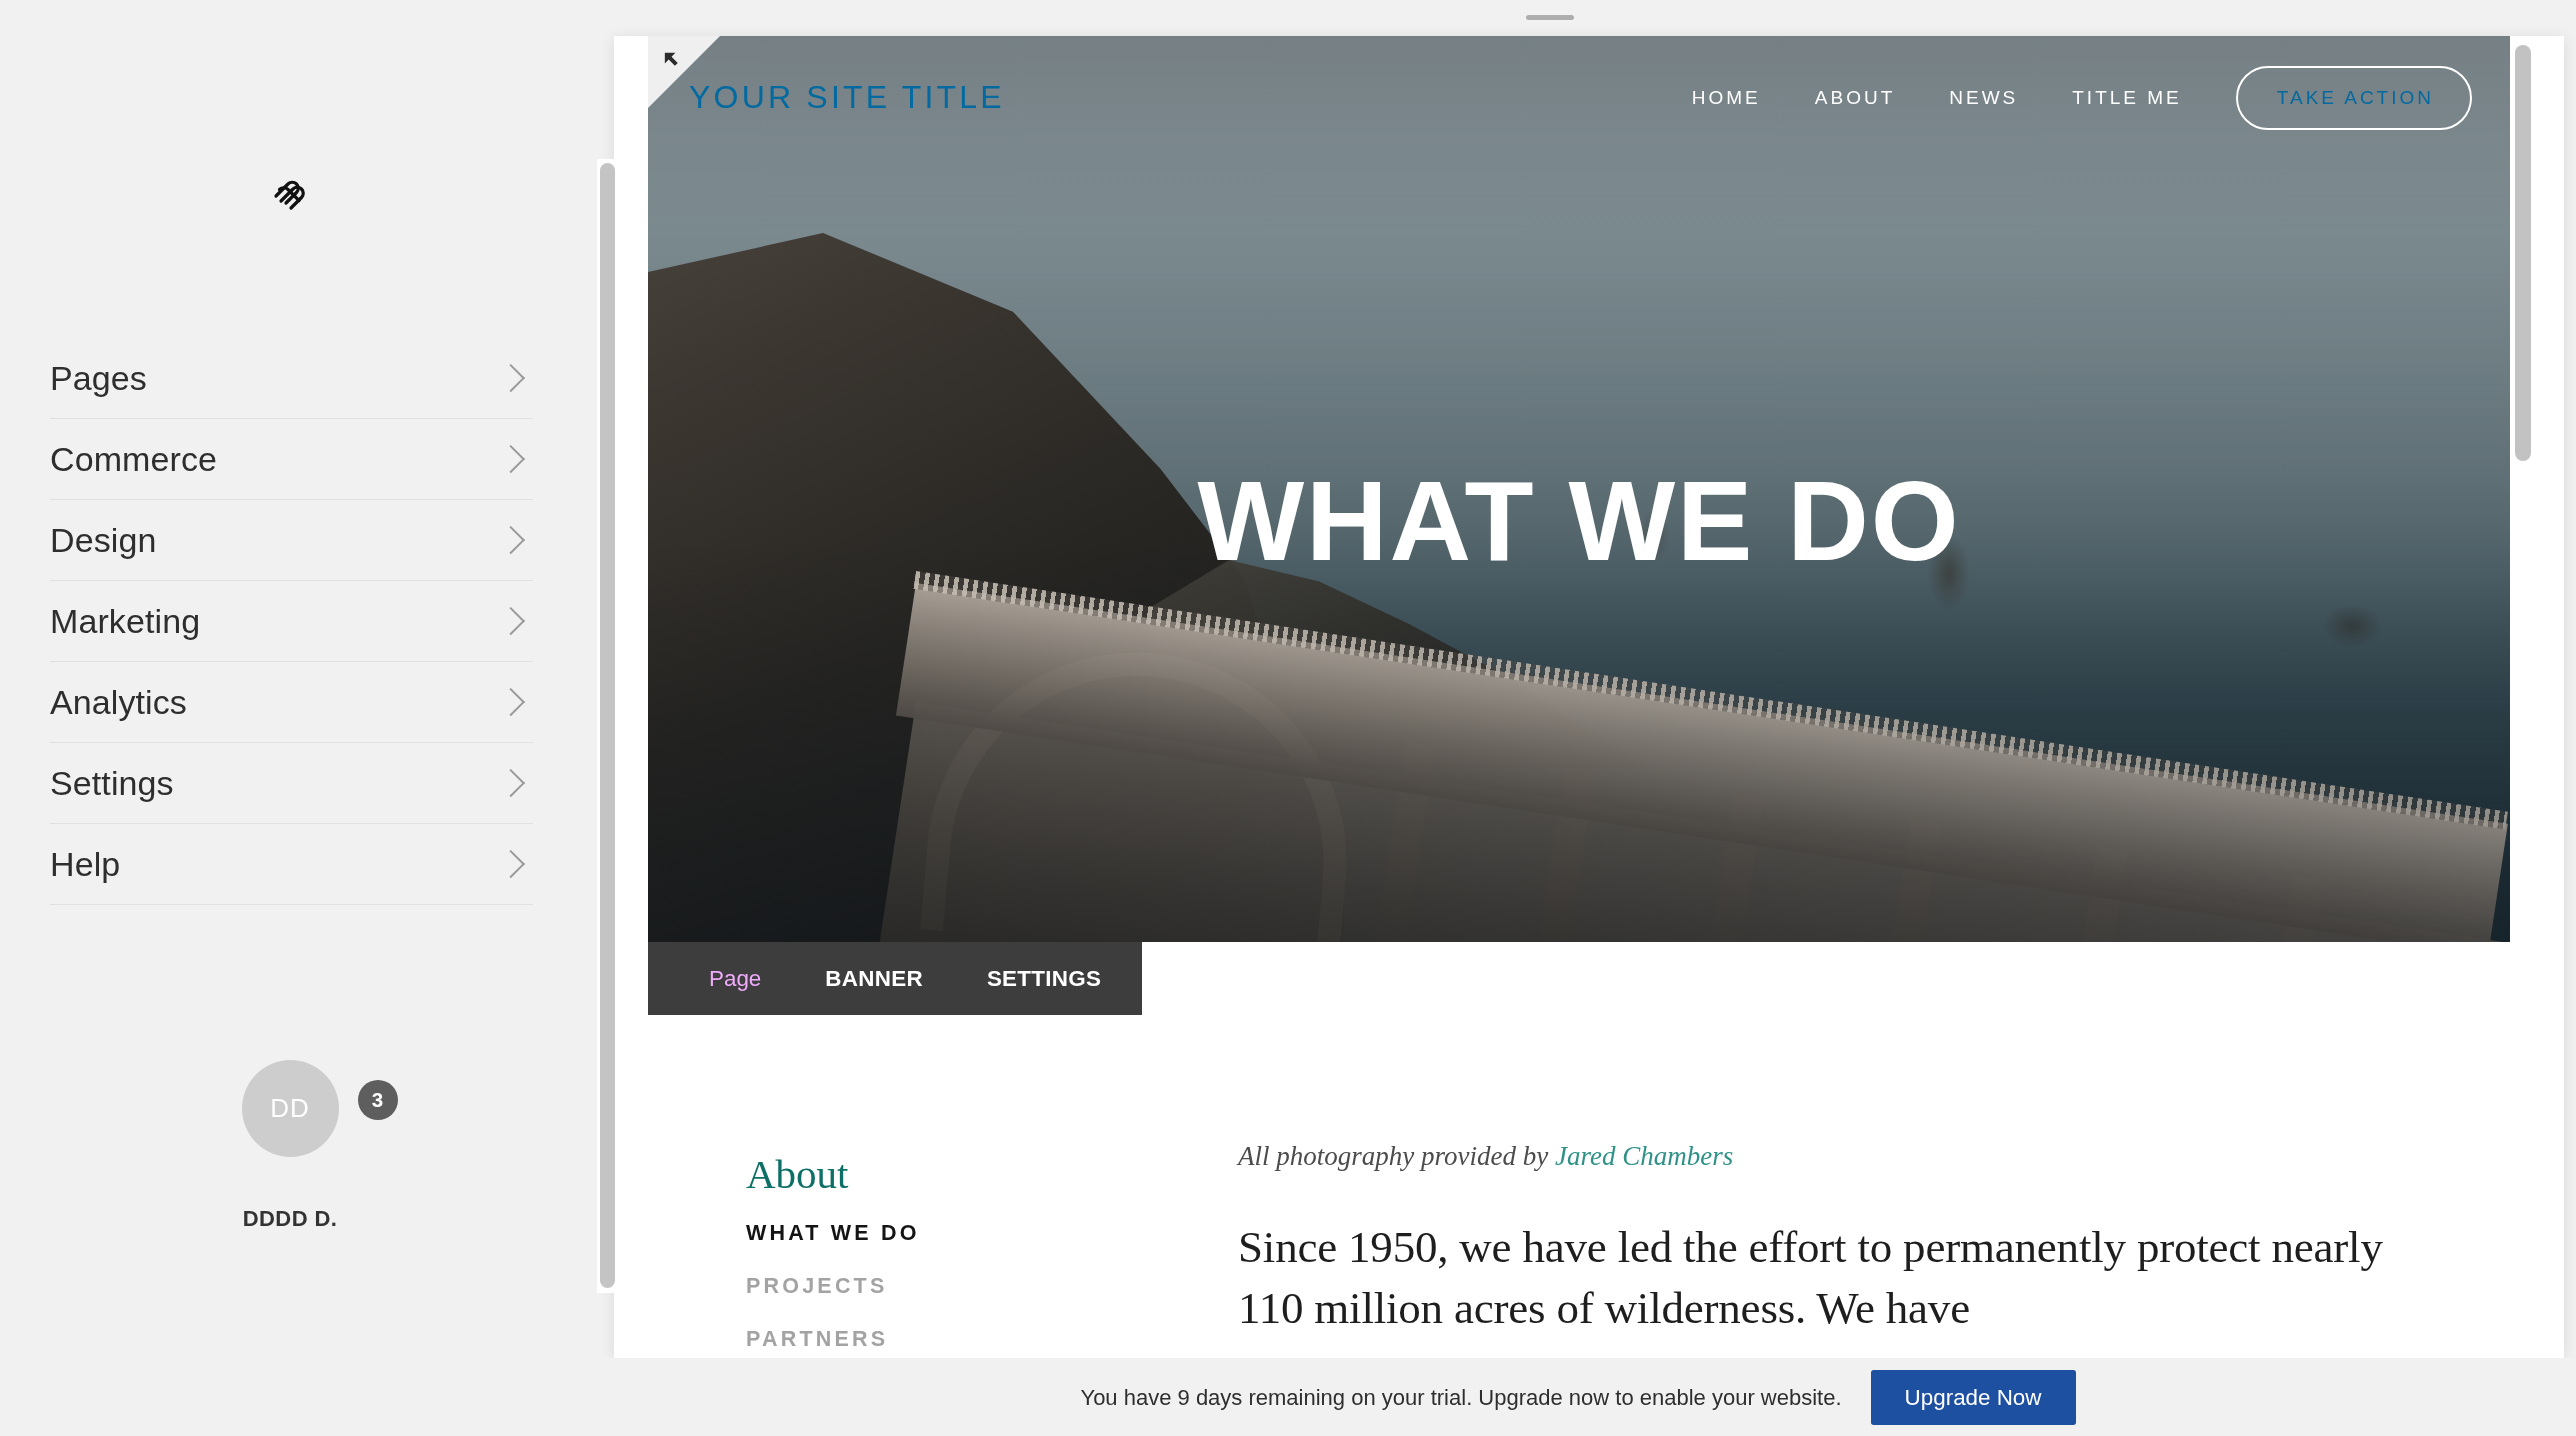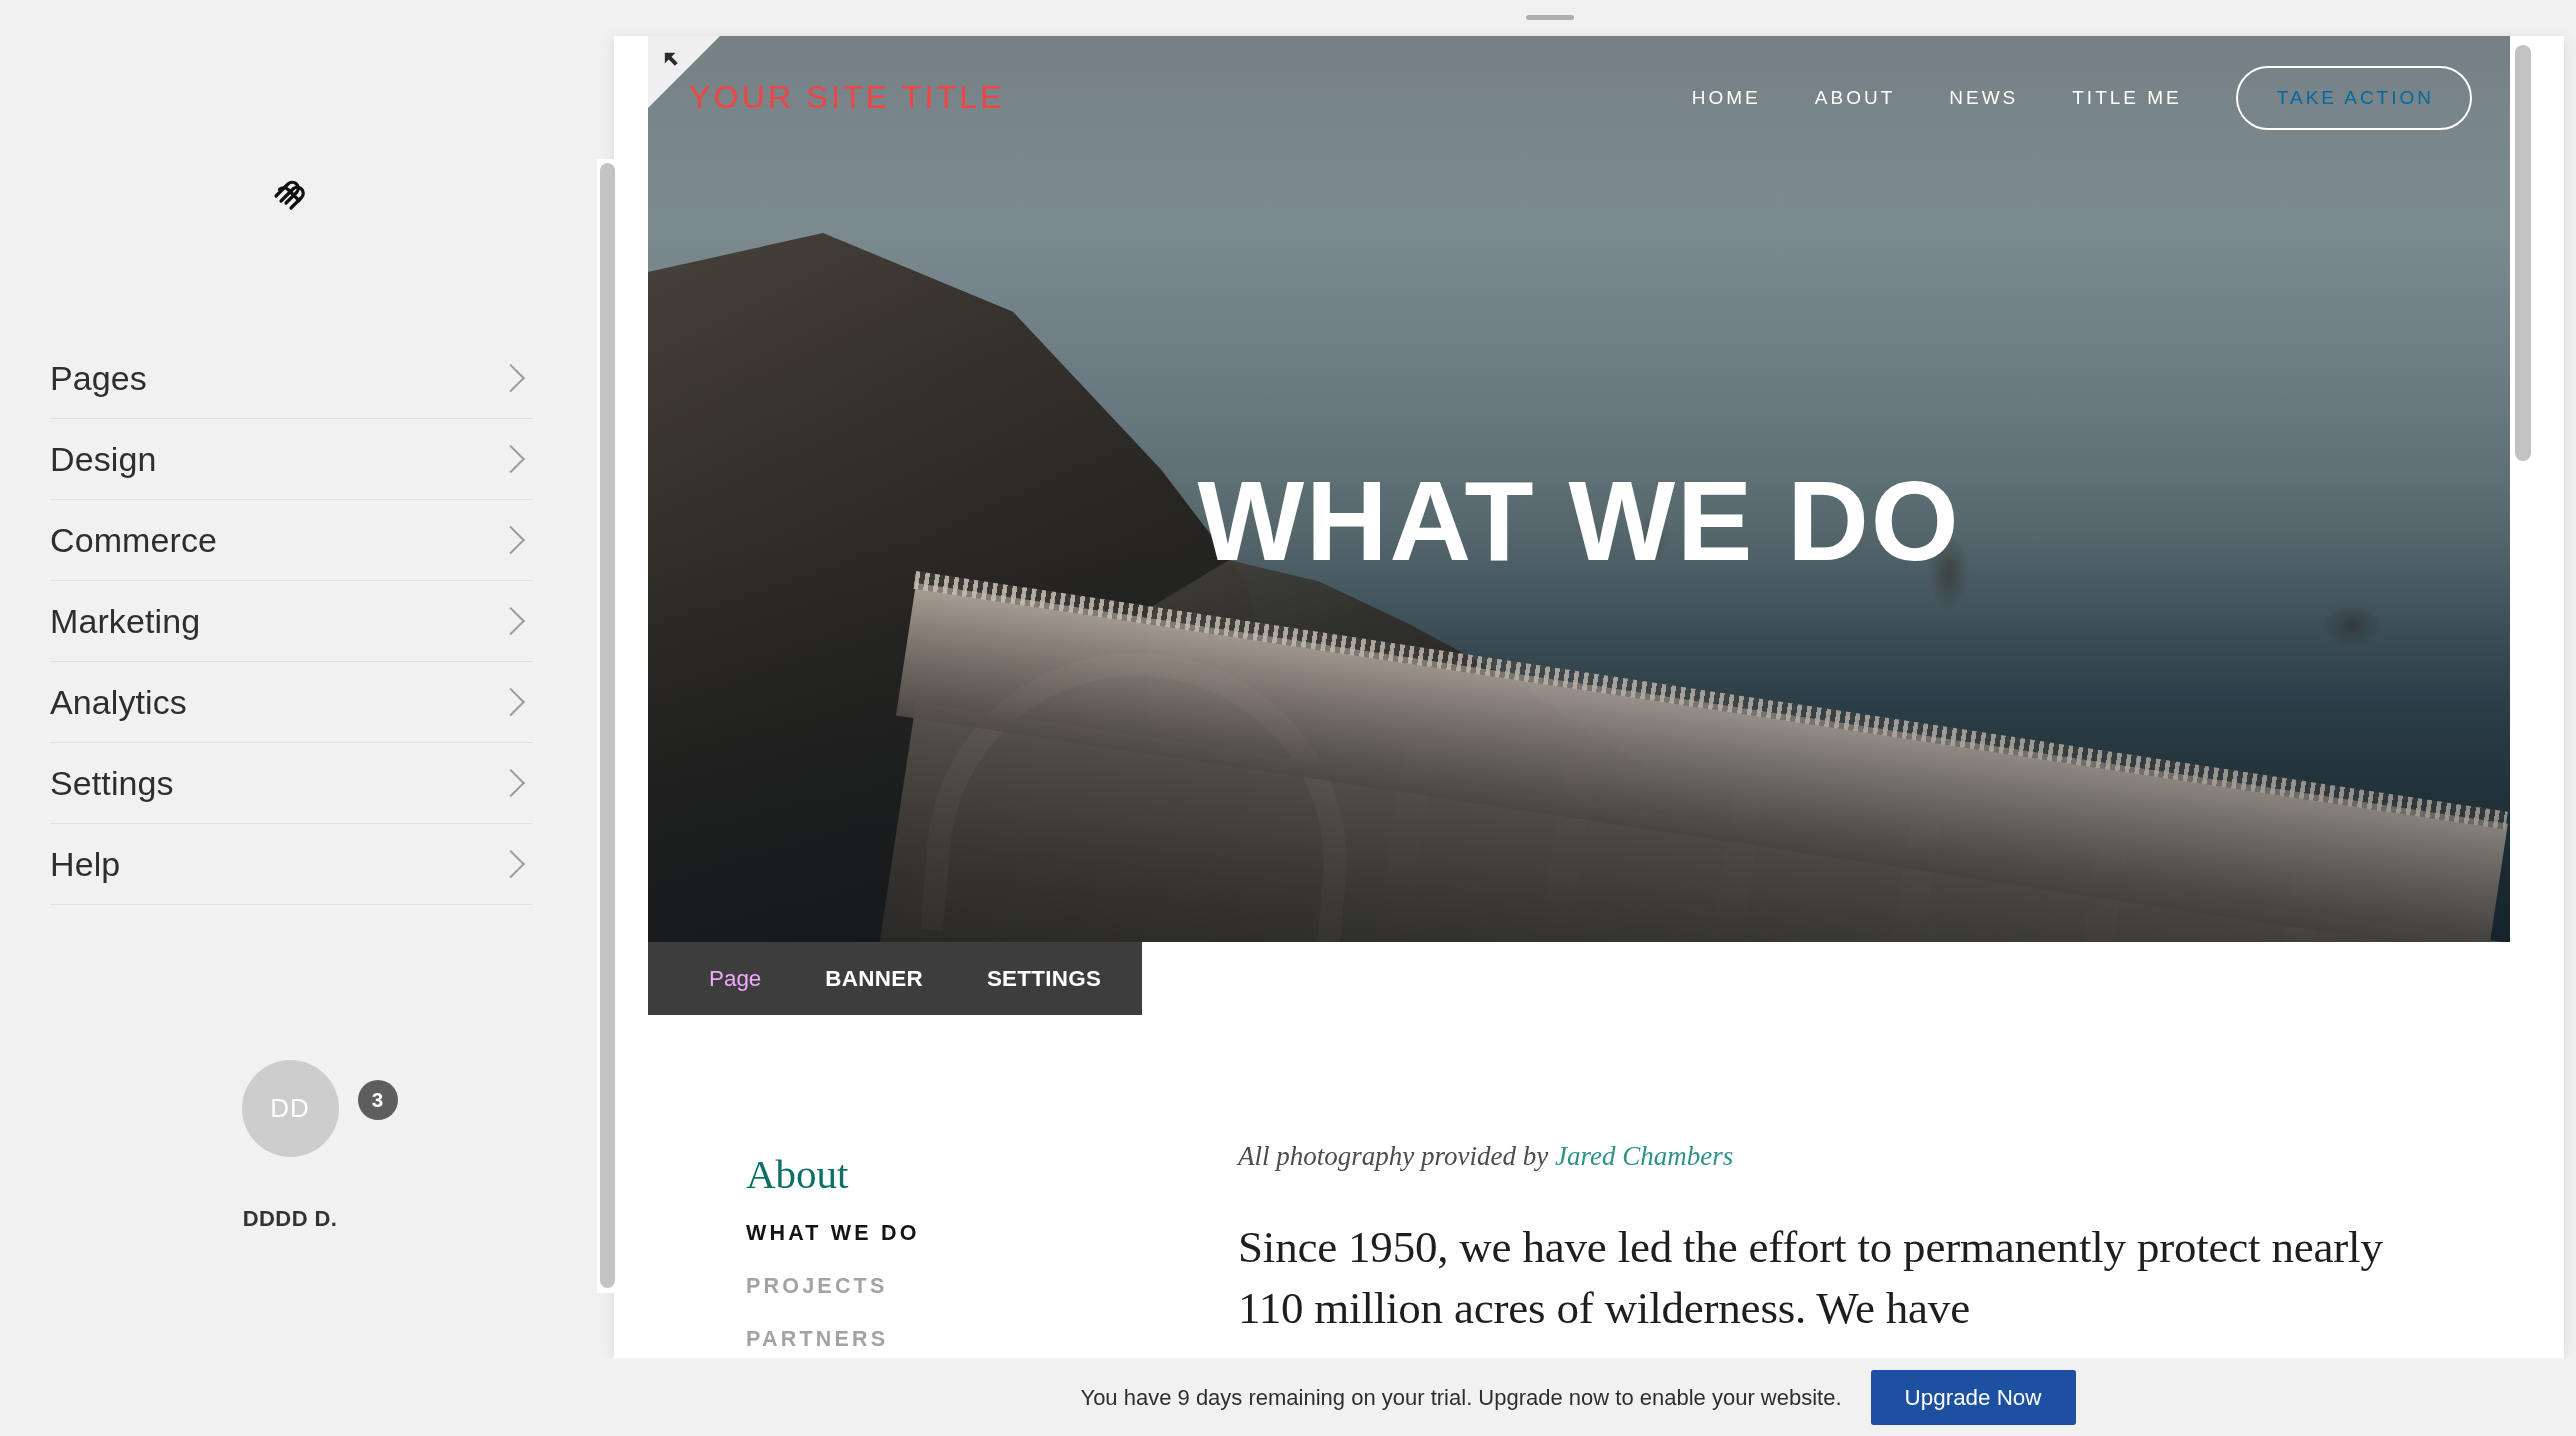--- a/index.html
+++ b/index.html
@@ -288,21 +288,21 @@
     position: absolute;
     left: 0; top: 0;
     width: 1862px; height: 123px;
     display: flex;
     align-items: center;
     z-index: 5;
   }
   #site-title {
     position: absolute;
     left: 41px;
-    color: #ef4444;
+    color: #0369a1;
     font-size: 32px;
     font-weight: 400;
     letter-spacing: 3.2px;
     cursor: pointer;
   }
   #site-nav {
     position: absolute;
     right: 38px;
     display: flex;
     align-items: center;
@@ -464,25 +464,25 @@
       </svg>
     </span>
   </div>
 
   <div id="nav-list">
     <div class="nav-item">
       <span class="nav-label">Pages</span>
       <span class="chev"></span>
     </div>
     <div class="nav-item">
+      <span class="nav-label">Commerce</span>
+      <span class="chev"></span>
+    </div>
+    <div class="nav-item">
       <span class="nav-label">Design</span>
-      <span class="chev"></span>
-    </div>
-    <div class="nav-item">
-      <span class="nav-label">Commerce</span>
       <span class="chev"></span>
     </div>
     <div class="nav-item">
       <span class="nav-label">Marketing</span>
       <span class="chev"></span>
     </div>
     <div class="nav-item">
       <span class="nav-label">Analytics</span>
       <span class="chev"></span>
     </div>

